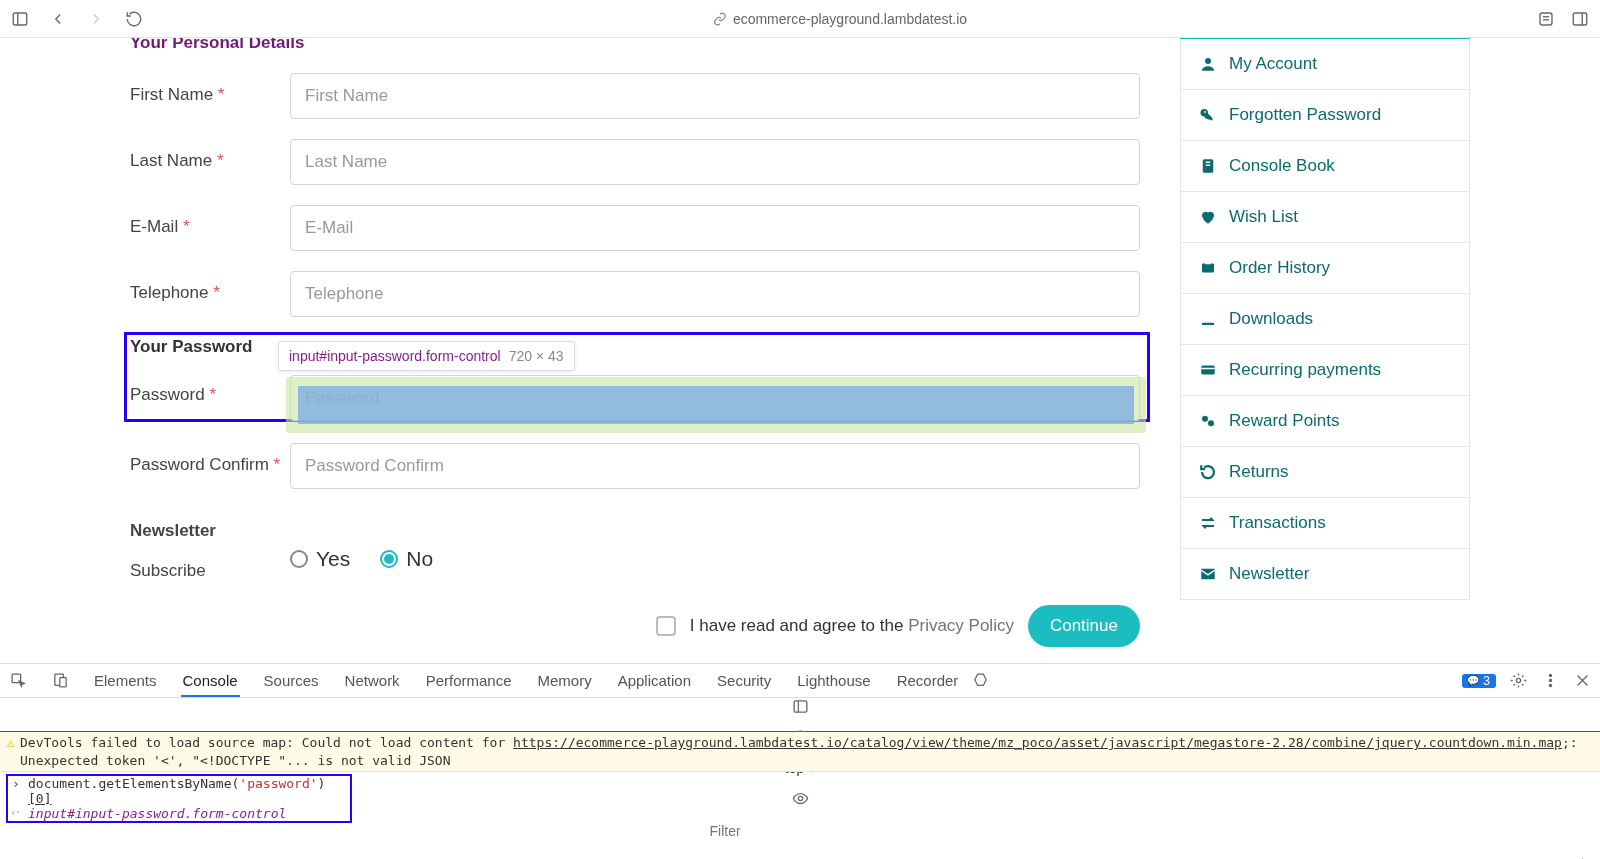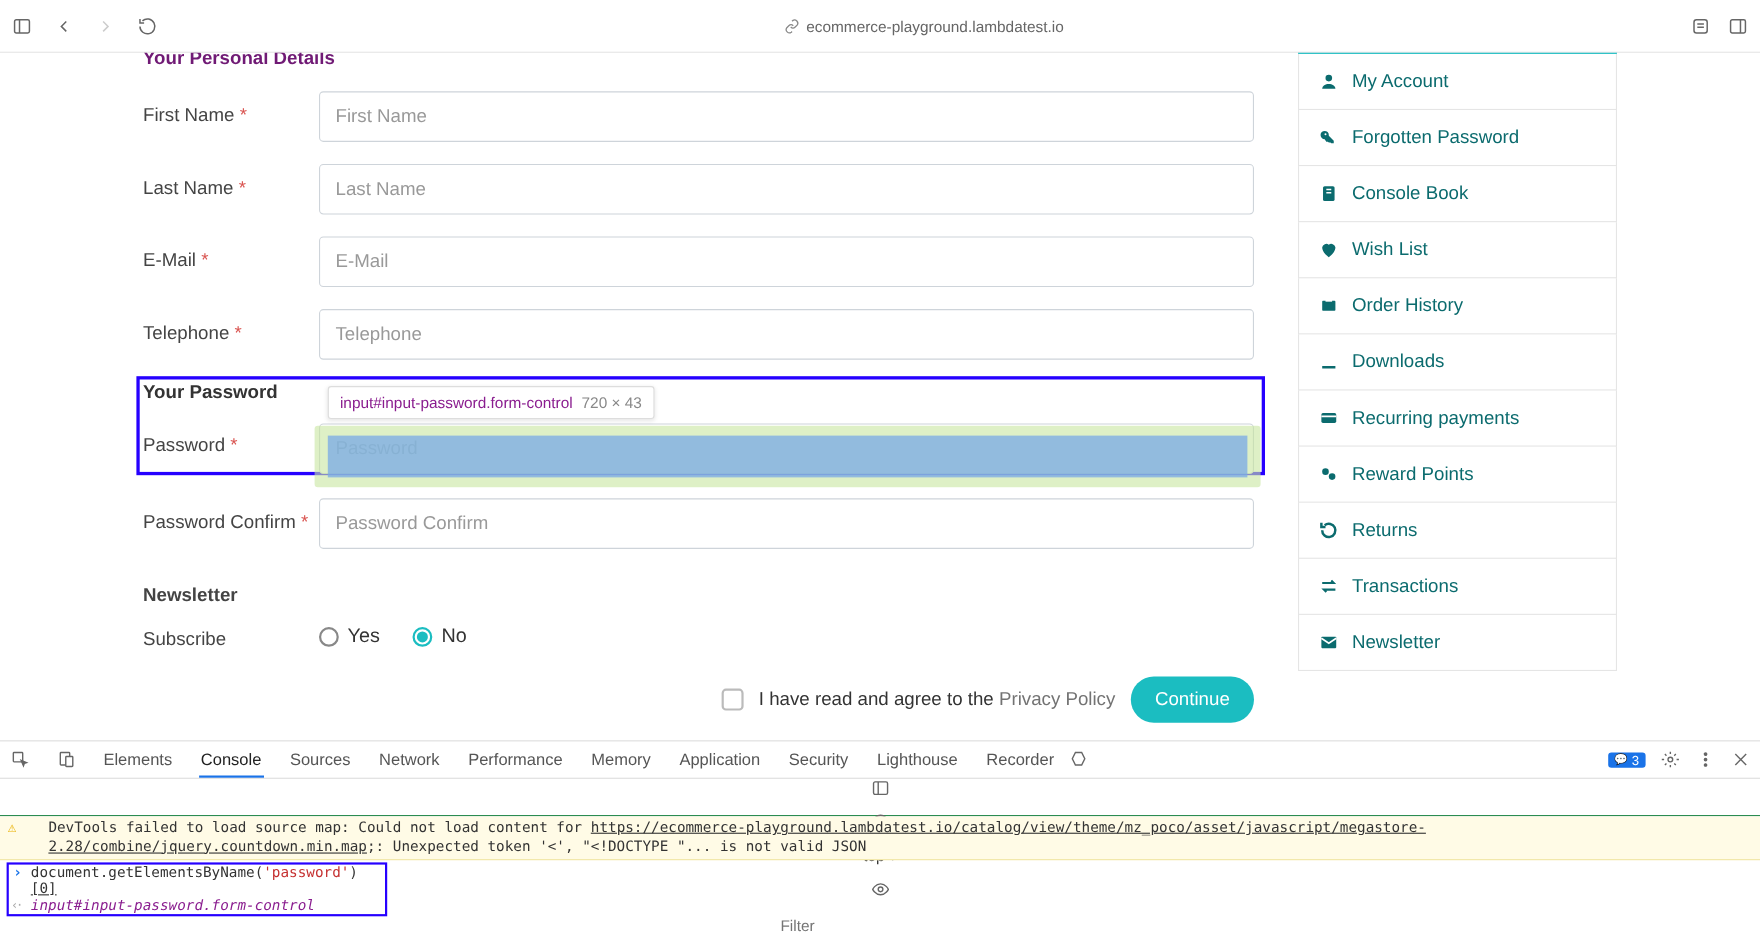--- a/index.html
+++ b/index.html
@@ -6,21 +6,21 @@
 body {
   font-family: -apple-system, BlinkMacSystemFont, "Segoe UI", Helvetica, Arial, sans-serif;
   width: 1600px;
   height: 859px;
   overflow: hidden;
   background: #fff;
   color: #333;
   position: relative;
 }
 .browser-top {
-  height: 48px;
+  height: 38px;
   border-bottom: 1px solid #e5e5e5;
   display: flex;
   align-items: center;
   padding: 0 10px;
   gap: 20px;
 }
 .top-left { display: flex; gap: 18px; align-items: center; }
 .top-icon { width: 20px; height: 20px; display: inline-flex; align-items: center; justify-content: center; color: #666; }
 .top-icon.disabled { color: #ccc; }
 .top-icon svg { width: 18px; height: 18px; stroke: currentColor; fill: none; stroke-width: 1.8; }
@@ -58,33 +58,33 @@
   border-radius: 3px;
   display: flex; align-items: center; justify-content: center;
 }
 .inspect-overlay-inner {
   position: absolute;
   left: 12px; right: 12px; top: 9px; bottom: 9px;
   background: rgba(120,170,230,0.75);
 }
 .inspect-tooltip {
   position: absolute;
-  top: 4px; left: 168px;
+  top: 4px; left: 148px;
   background: #fff;
   border: 1px solid #ddd;
   border-radius: 3px;
   padding: 6px 10px;
   font-size: 14px;
   box-shadow: 0 1px 4px rgba(0,0,0,0.1);
   z-index: 10;
 }
 .inspect-tooltip .sel { color: #8a1d8f; font-weight: 500;}
 .inspect-tooltip .dim { color: #888; margin-left: 8px; }
 .radio-row { display: flex; gap: 30px; align-items: center; padding-top: 4px; }
-.radio-opt { display: flex; align-items: center; gap: 8px; font-size: 18px; margin-top: 11px; }
+.radio-opt { display: flex; align-items: center; gap: 8px; font-size: 21px; }
 .radio-circle { width: 18px; height: 18px; border-radius: 50%; border: 2px solid #888; display: inline-flex; align-items: center; justify-content: center; }
 .radio-circle.checked { border-color: #1bbdc1; }
 .radio-circle.checked::after { content: ""; width: 10px; height: 10px; border-radius: 50%; background: #1bbdc1; }
 .agree-row { display: flex; align-items: center; justify-content: flex-end; gap: 14px; margin-top: 24px; font-size: 17px; }
 .checkbox { width: 20px; height: 20px; border: 2px solid #bbb; border-radius: 4px; }
 .agree-row a { color: #737373; text-decoration: none; font-weight: 500; }
 .btn-continue { background: #1bbdc1; color: #fff; border: none; border-radius: 22px; padding: 11px 22px; font-size: 17px; cursor: pointer; }
 .sidebar { width: 290px; }
 .sidebar-top-border { height: 6px; background: #1bbdc1; }
 .side-item { border: 1px solid #e5e5e5; border-top: none; padding: 15px 18px; display: flex; align-items: center; gap: 12px; color: #0b6b6e; font-size: 17px; }
@@ -98,21 +98,21 @@
 .dev-tabs .icon-suffix { margin-left: -12px; }
 .dev-tabs-right { margin-left: auto; display: flex; align-items: center; gap: 12px; }
 .badge-blue { background: #1a73e8; color: #fff; padding: 0 6px; border-radius: 3px; font-size: 12px; display: inline-flex; align-items: center; gap: 3px; }
 .badge-blue::before { content: "💬"; font-size: 10px; }
 .dev-toolbar { display: flex; align-items: center; border-bottom: 1px solid #15803d; padding: 0 8px; gap: 14px; height: 34px; font-size: 14px; flex-direction: column; }
 .dev-toolbar .dev-icon { width: 20px; height: 20px; display: inline-flex; align-items: center; justify-content: center; }
 .dev-toolbar .dev-icon svg { width: 17px; height: 17px; stroke: #666; fill: none; stroke-width: 1.8; }
 .filter-input { border: none; font-size: 14px; padding: 2px 4px; flex: 1; outline: none; }
 .toolbar-right { margin-left: auto; display: flex; gap: 18px; align-items: flex-end; color: #555; }
 .console-body { flex: 1; font-family: Menlo, Consolas, monospace; font-size: 13px; overflow: hidden; position: relative;}
-.con-warn { background: #fffbe6; padding: 2px 6px 2px 44px; position: relative; border-bottom: 1px solid #f1e6a5; line-height: 1.35;}
+.con-warn { background: #fffbe6; padding: 2px 6px 2px 20px; position: relative; border-bottom: 1px solid #f1e6a5; line-height: 1.35;}
 .con-warn::before { content: "⚠"; color: #eab308; position: absolute; left: 7px; top: 2px; }
 .con-warn a { text-decoration: underline; color: inherit; }
 .con-live {
   border: 2px solid #2600ff;
   margin: 2px 0 0 6px;
   width: 346px;
   padding: 0 2px;
 }
 .con-in { position: relative; padding-left: 18px; }
 .con-in::before { content: "›"; color: #1a73e8; position: absolute; left: 2px; top: 0; font-weight: bold; }

